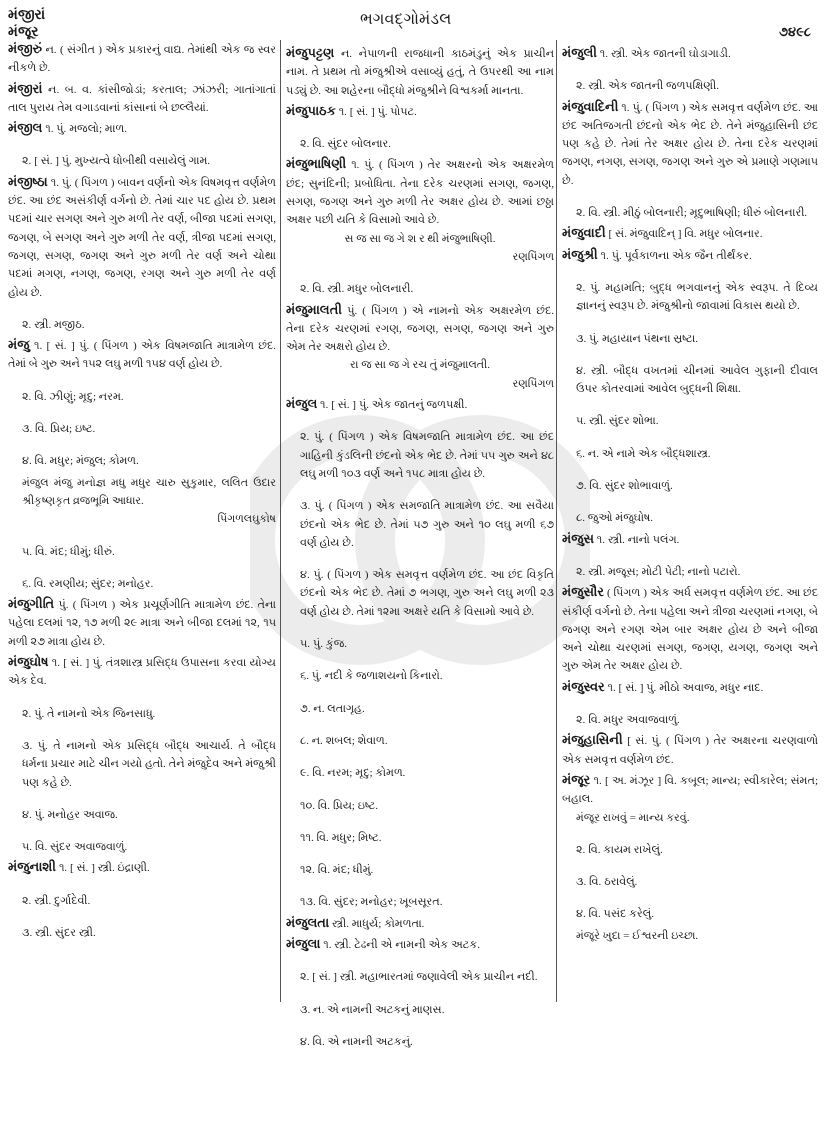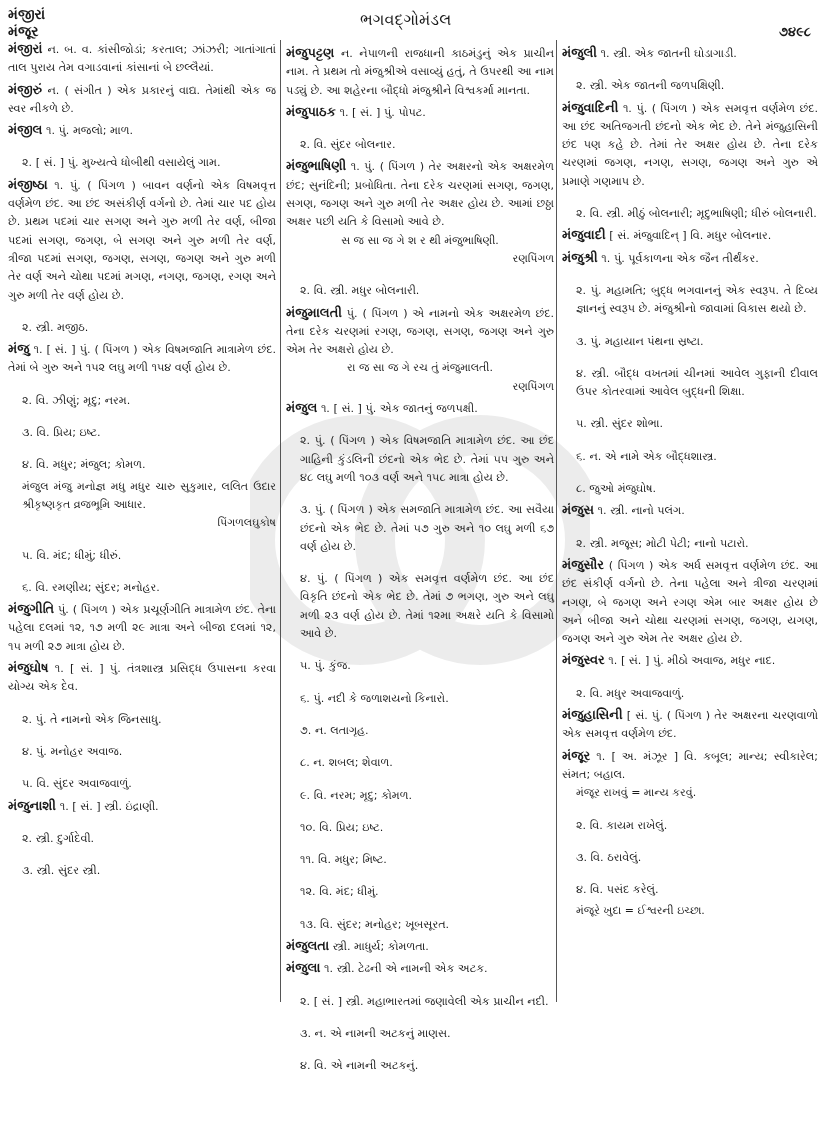--- a/index.html
+++ b/index.html
@@ -1,18 +1,18 @@
 <!DOCTYPE html>
 <html><head>
 <meta charset="utf-8">
 <style>
   * { box-sizing: border-box; margin: 0; padding: 0; }
   html, body { width: 825px; height: 1127px; background: #ffffff; overflow: hidden; }
   body { position: relative; font-family: "DejaVu Sans", sans-serif; color: #1a1a1a; }
-  .page { position: absolute; left: 0; top: 0; width: 825px; height: 1008px; }
+  .page { position: absolute; left: 0; top: 0; width: 825px; height: 1008px; font-family: Liberation Serif, serif; }
   .watermark {
     position: absolute; left: 250px; top: 330px; width: 340px; height: 420px;
     pointer-events: none; opacity: 0.07;
   }
   .hdr-guide { position: absolute; left: 8px; top: 6px; font-size: 14px; font-weight: bold; line-height: 17px; }
   .hdr-title { position: absolute; left: 360px; top: 10px; font-size: 16px; }
   .hdr-page { position: absolute; right: 14px; top: 24px; font-size: 13px; font-weight: bold; text-align: right; }
   .col {
     position: absolute; top: 44px; bottom: 0; font-size: 11.2px; line-height: 18.3px;
     text-align: justify;
@@ -45,26 +45,26 @@
     <div>મંજૂર</div>
   </div>
   <div class="hdr-title">ભગવદ્ગોમંડલ</div>
   <div class="hdr-page">૭૪૯૮</div>
 
   <div class="divider div1"></div>
   <div class="divider div2"></div>
 
   <div class="col col1">
     <div class="entry">
+      <span class="hw">મંજીરું</span>
+      <span>ન. ( સંગીત ) એક પ્રકારનું વાદ્ય. તેમાંથી એક જ સ્વર નીકળે છે.</span>
+    </div>
+    <div class="entry">
       <span class="hw">મંજીરાં</span>
       <span>ન. બ. વ. કાંસીજોડાં; કરતાલ; ઝાંઝરી; ગાતાંગાતાં તાલ પુરાય તેમ વગાડવાનાં કાંસાનાં બે છલ્લૈયાં.</span>
-    </div>
-    <div class="entry">
-      <span class="hw">મંજીરું</span>
-      <span>ન. ( સંગીત ) એક પ્રકારનું વાદ્ય. તેમાંથી એક જ સ્વર નીકળે છે.</span>
     </div>
     <div class="entry">
       <span class="hw">મંજીલ</span>
       <span>૧. પું. મજલો; માળ.</span>
       <div class="sense">૨. [ સં. ] પું. મુખ્યત્વે ધોબીથી વસાયેલું ગામ.</div>
     </div>
     <div class="entry">
       <span class="hw">મંજીષ્ઠા</span>
       <span>૧. પું. ( પિંગળ ) બાવન વર્ણનો એક વિષમવૃત્ત વર્ણમેળ છંદ. આ છંદ અસંકીર્ણ વર્ગનો છે. તેમાં ચાર પદ હોય છે. પ્રથમ પદમાં ચાર સગણ અને ગુરુ મળી તેર વર્ણ, બીજા પદમાં સગણ, જગણ, બે સગણ અને ગુરુ મળી તેર વર્ણ, ત્રીજા પદમાં સગણ, જગણ, સગણ, જગણ અને ગુરુ મળી તેર વર્ણ અને ચોથા પદમાં મગણ, નગણ, જગણ, રગણ અને ગુરુ મળી તેર વર્ણ હોય છે.</span>
       <div class="sense">૨. સ્ત્રી. મજીઠ.</div>
@@ -81,20 +81,21 @@
       <div class="sense">૬. વિ. રમણીય; સુંદર; મનોહર.</div>
     </div>
     <div class="entry">
       <span class="hw">મંજુગીતિ</span>
       <span>પું. ( પિંગળ ) એક પ્રચૂર્ણગીતિ માત્રામેળ છંદ. તેના પહેલા દલમાં ૧૨, ૧૭ મળી ૨૯ માત્રા અને બીજા દલમાં ૧૨, ૧૫ મળી ૨૭ માત્રા હોય છે.</span>
     </div>
     <div class="entry">
       <span class="hw">મંજુઘોષ</span>
       <span>૧. [ સં. ] પું. તંત્રશાસ્ત્ર પ્રસિદ્ધ ઉપાસના કરવા યોગ્ય એક દેવ.</span>
       <div class="sense">૨. પું. તે નામનો એક જિનસાધુ.</div>
+      <div class="sense">૩. પું. તે નામનો એક પ્રસિદ્ધ બૌદ્ધ આચાર્ય. તે બૌદ્ધ ધર્મના પ્રચાર માટે ચીન ગયો હતો. તેને મંજુદેવ અને મંજુશ્રી પણ કહે છે.</div>
       <div class="sense">૪. પું. મનોહર અવાજ.</div>
       <div class="sense">૫. વિ. સુંદર અવાજવાળું.</div>
     </div>
     <div class="entry">
       <span class="hw">મંજુનાશી</span>
       <span>૧. [ સં. ] સ્ત્રી. ઇંદ્રાણી.</span>
       <div class="sense">૨. સ્ત્રી. દુર્ગાદેવી.</div>
       <div class="sense">૩. સ્ત્રી. સુંદર સ્ત્રી.</div>
     </div>
   </div>
@@ -167,20 +168,21 @@
       <span>[ સં. મંજુવાદિન્ ] વિ. મધુર બોલનાર.</span>
     </div>
     <div class="entry">
       <span class="hw">મંજુશ્રી</span>
       <span>૧. પું. પૂર્વકાળના એક જૈન તીર્થંકર.</span>
       <div class="sense">૨. પું. મહામતિ; બુદ્ધ ભગવાનનું એક સ્વરૂપ. તે દિવ્ય જ્ઞાનનું સ્વરૂપ છે. મંજુશ્રીનો જાવામાં વિકાસ થયો છે.</div>
       <div class="sense">૩. પું. મહાયાન પંથના સ્રષ્ટા.</div>
       <div class="sense">૪. સ્ત્રી. બૌદ્ધ વખતમાં ચીનમાં આવેલ ગુફાની દીવાલ ઉપર કોતરવામાં આવેલ બુદ્ધની શિક્ષા.</div>
       <div class="sense">૫. સ્ત્રી. સુંદર શોભા.</div>
       <div class="sense">૬. ન. એ નામે એક બૌદ્ધશાસ્ત્ર.</div>
+      <div class="sense">૭. વિ. સુંદર શોભાવાળું.</div>
       <div class="sense">૮. જુઓ મંજુઘોષ.</div>
     </div>
     <div class="entry">
       <span class="hw">મંજુસ</span>
       <span>૧. સ્ત્રી. નાનો પલંગ.</span>
       <div class="sense">૨. સ્ત્રી. મજૂસ; મોટી પેટી; નાનો પટારો.</div>
     </div>
     <div class="entry">
       <span class="hw">મંજુસૌર</span>
       <span>( પિંગળ ) એક અર્ધ સમવૃત્ત વર્ણમેળ છંદ. આ છંદ સંકીર્ણ વર્ગનો છે. તેના પહેલા અને ત્રીજા ચરણમાં નગણ, બે જગણ અને રગણ એમ બાર અક્ષર હોય છે અને બીજા અને ચોથા ચરણમાં સગણ, જગણ, યગણ, જગણ અને ગુરુ એમ તેર અક્ષર હોય છે.</span>

